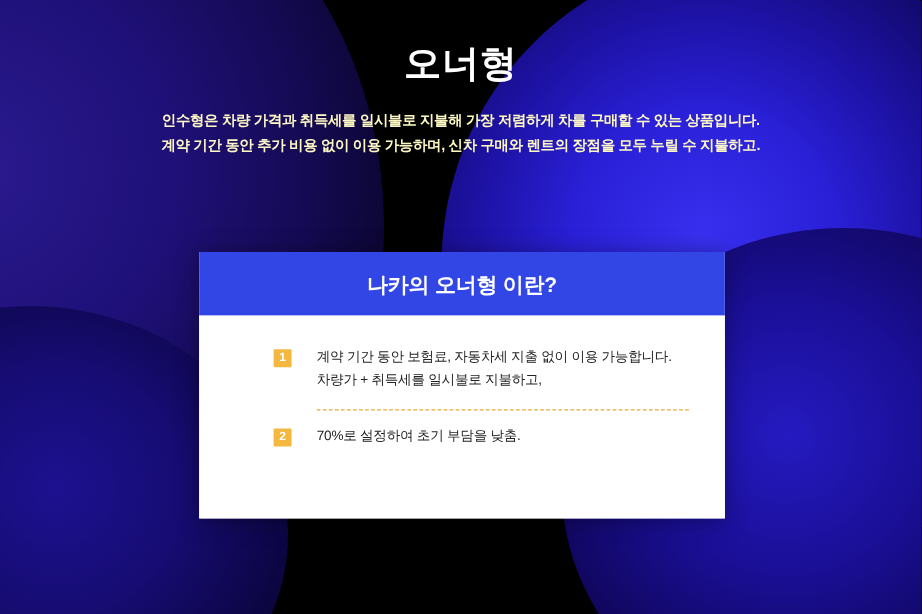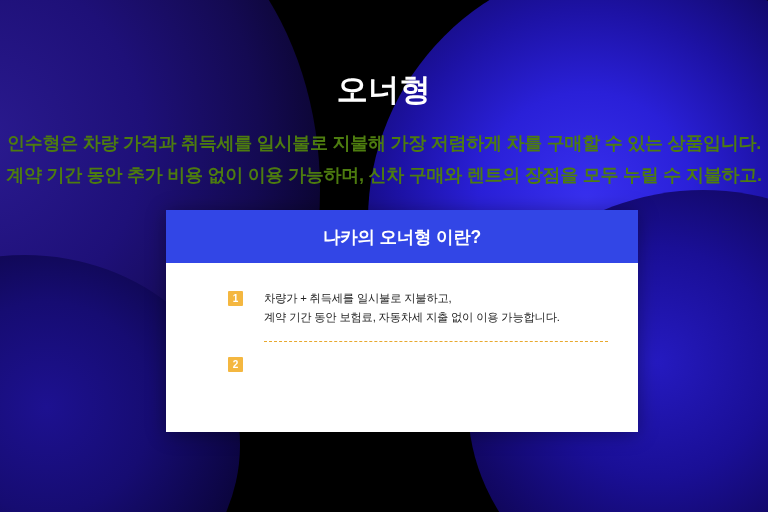--- a/index.html
+++ b/index.html
@@ -100,40 +100,39 @@
     padding-top: 34px;
     text-align: center;
   }
 
   .hero-title {
     color: #ffffff;
     font-size: 31px;
     font-weight: 700;
     letter-spacing: 0.5px;
     line-height: 1.25;
-    margin-top: 37px;
   }
 
   .hero-sub {
     margin-top: 17px;
-    color: #4d7c0f;
-    font-size: 18px;
+    color: #fef9c3;
+    font-size: 12px;
     font-weight: 700;
     line-height: 1.78;
     letter-spacing: -0.25px;
   }
 
   .hero-sub span { display: block; }
 
   
   .card-wrap {
     position: absolute;
     left: 166px;
     top: 210px;
-    width: 472px;
+    width: 438px;
   }
 
   .card {
     background: #ffffff;
     box-shadow: 0 2px 18px rgba(0,0,0,0.35);
   }
 
   .card-header {
     background: #3246e6;
     height: 53px;
@@ -217,30 +216,31 @@
 
       <div class="card-header">
         <div class="card-header-title">나카의 오너형 이란?</div>
       </div>
 
       <div class="card-body">
 
         <div class="item">
           <div class="item-badge">1</div>
           <div class="item-text">
+            <span>계약 기간 동안 보험료, 자동차세 지출 없이 이용 가능합니다.</span>
             <span>차량가 + 취득세를 일시불로 지불하고,</span>
-            <span>계약 기간 동안 보험료, 자동차세 지출 없이 이용 가능합니다.</span>
           </div>
         </div>
 
         <hr class="divider">
 
         <div class="item">
           <div class="item-badge">2</div>
           <div class="item-text">
+            <span>70%로 설정하여 초기 부담을 낮춤.</span>
           </div>
         </div>
 
       </div>
     </div>
   </div>
 
 </div>
 
 </body></html>

